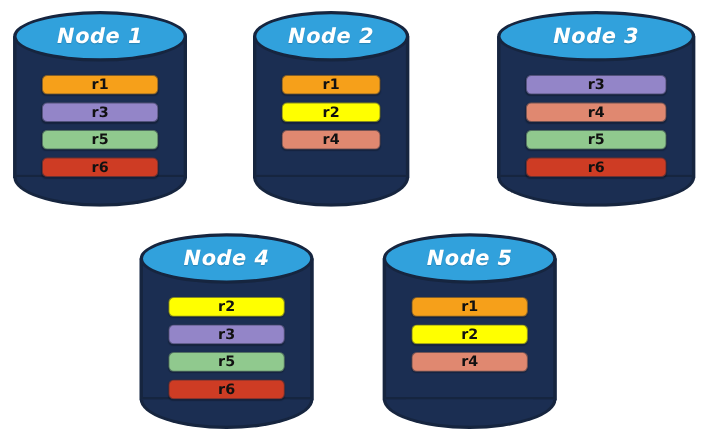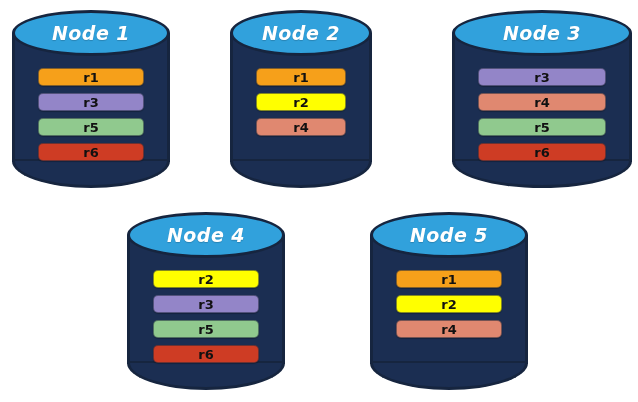--- a/index.html
+++ b/index.html
@@ -149,21 +149,21 @@
           <span>r3</span>
         </div>
         <div class="bar" style="background: rgb(144, 201, 142);">
           <span>r5</span>
         </div>
         <div class="bar" style="background: rgb(206, 60, 36);">
           <span>r6</span>
         </div>
       </div>
     </div>
-    <div class="node" style="left: 348px; top: 212px; width: 158px; height: 178px; margin-left: 22px;">
+    <div class="node" style="left: 348px; top: 212px; width: 158px; height: 178px;">
       <div class="cyl-body" style="top: 23px; height: 129px;"></div>
       <div class="cyl-bottom" style="top: 151px; height: 27px;"></div>
       <div class="cyl-top" style="height: 46px;">
         <div class="node-title"><span>Node</span><span class="num">5</span></div>
       </div>
       <div class="bars" style="left: 26px; right: 26px; top: 58px;">
         <div class="bar" style="background: rgb(246, 160, 26);">
           <span>r1</span>
         </div>
         <div class="bar" style="background: rgb(255, 255, 0);">

